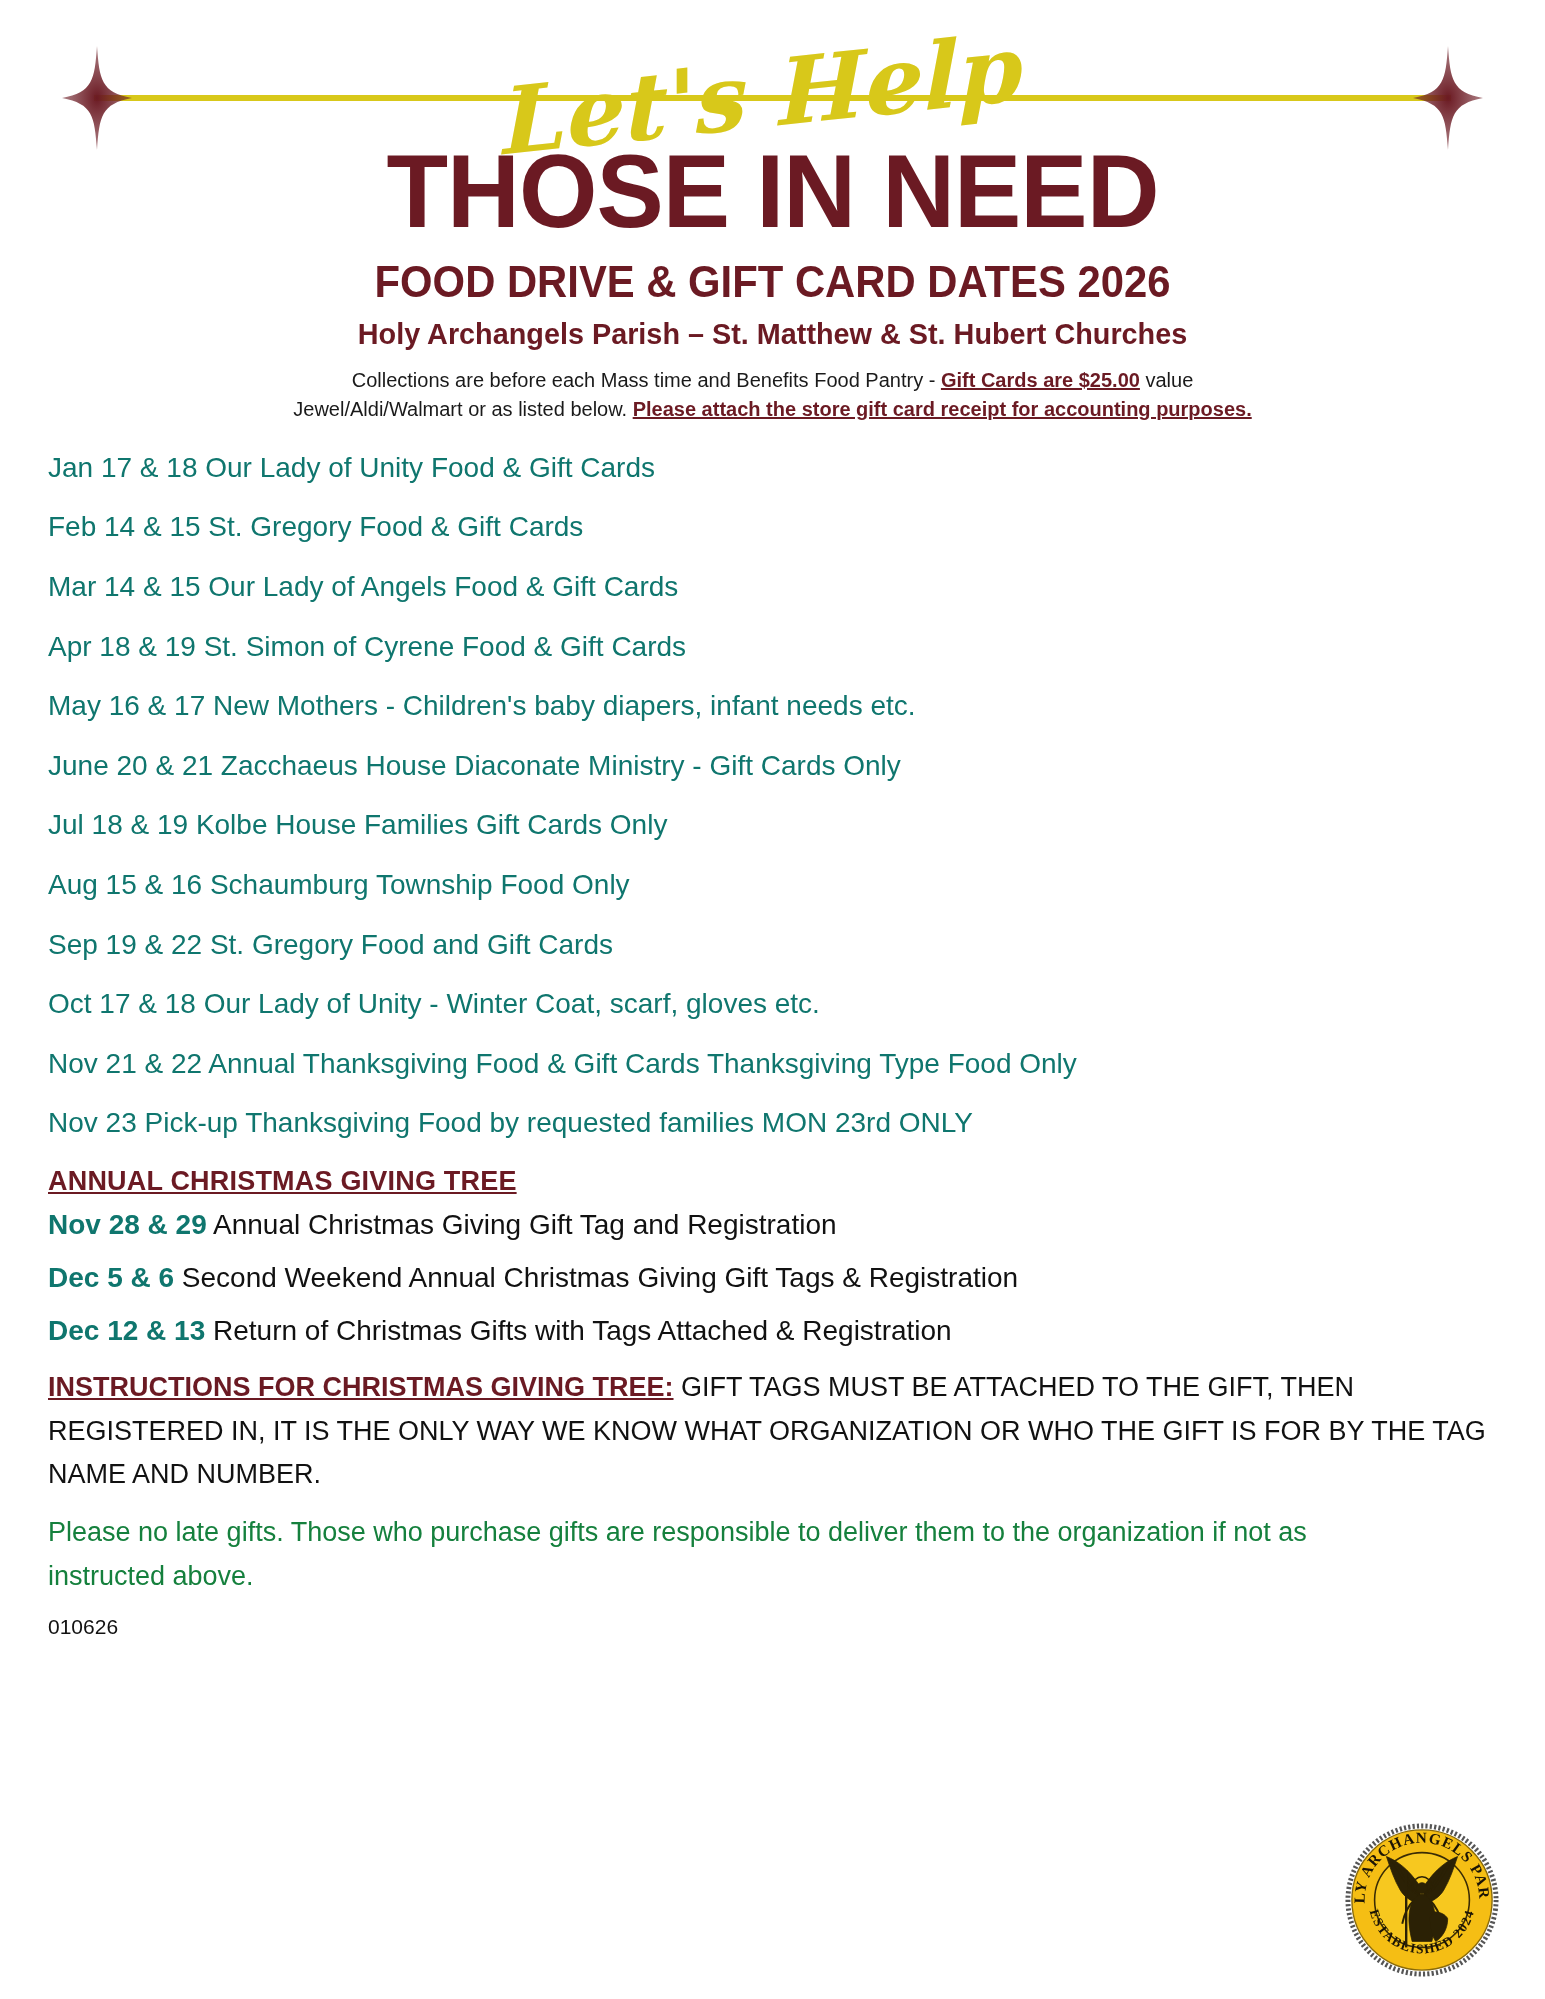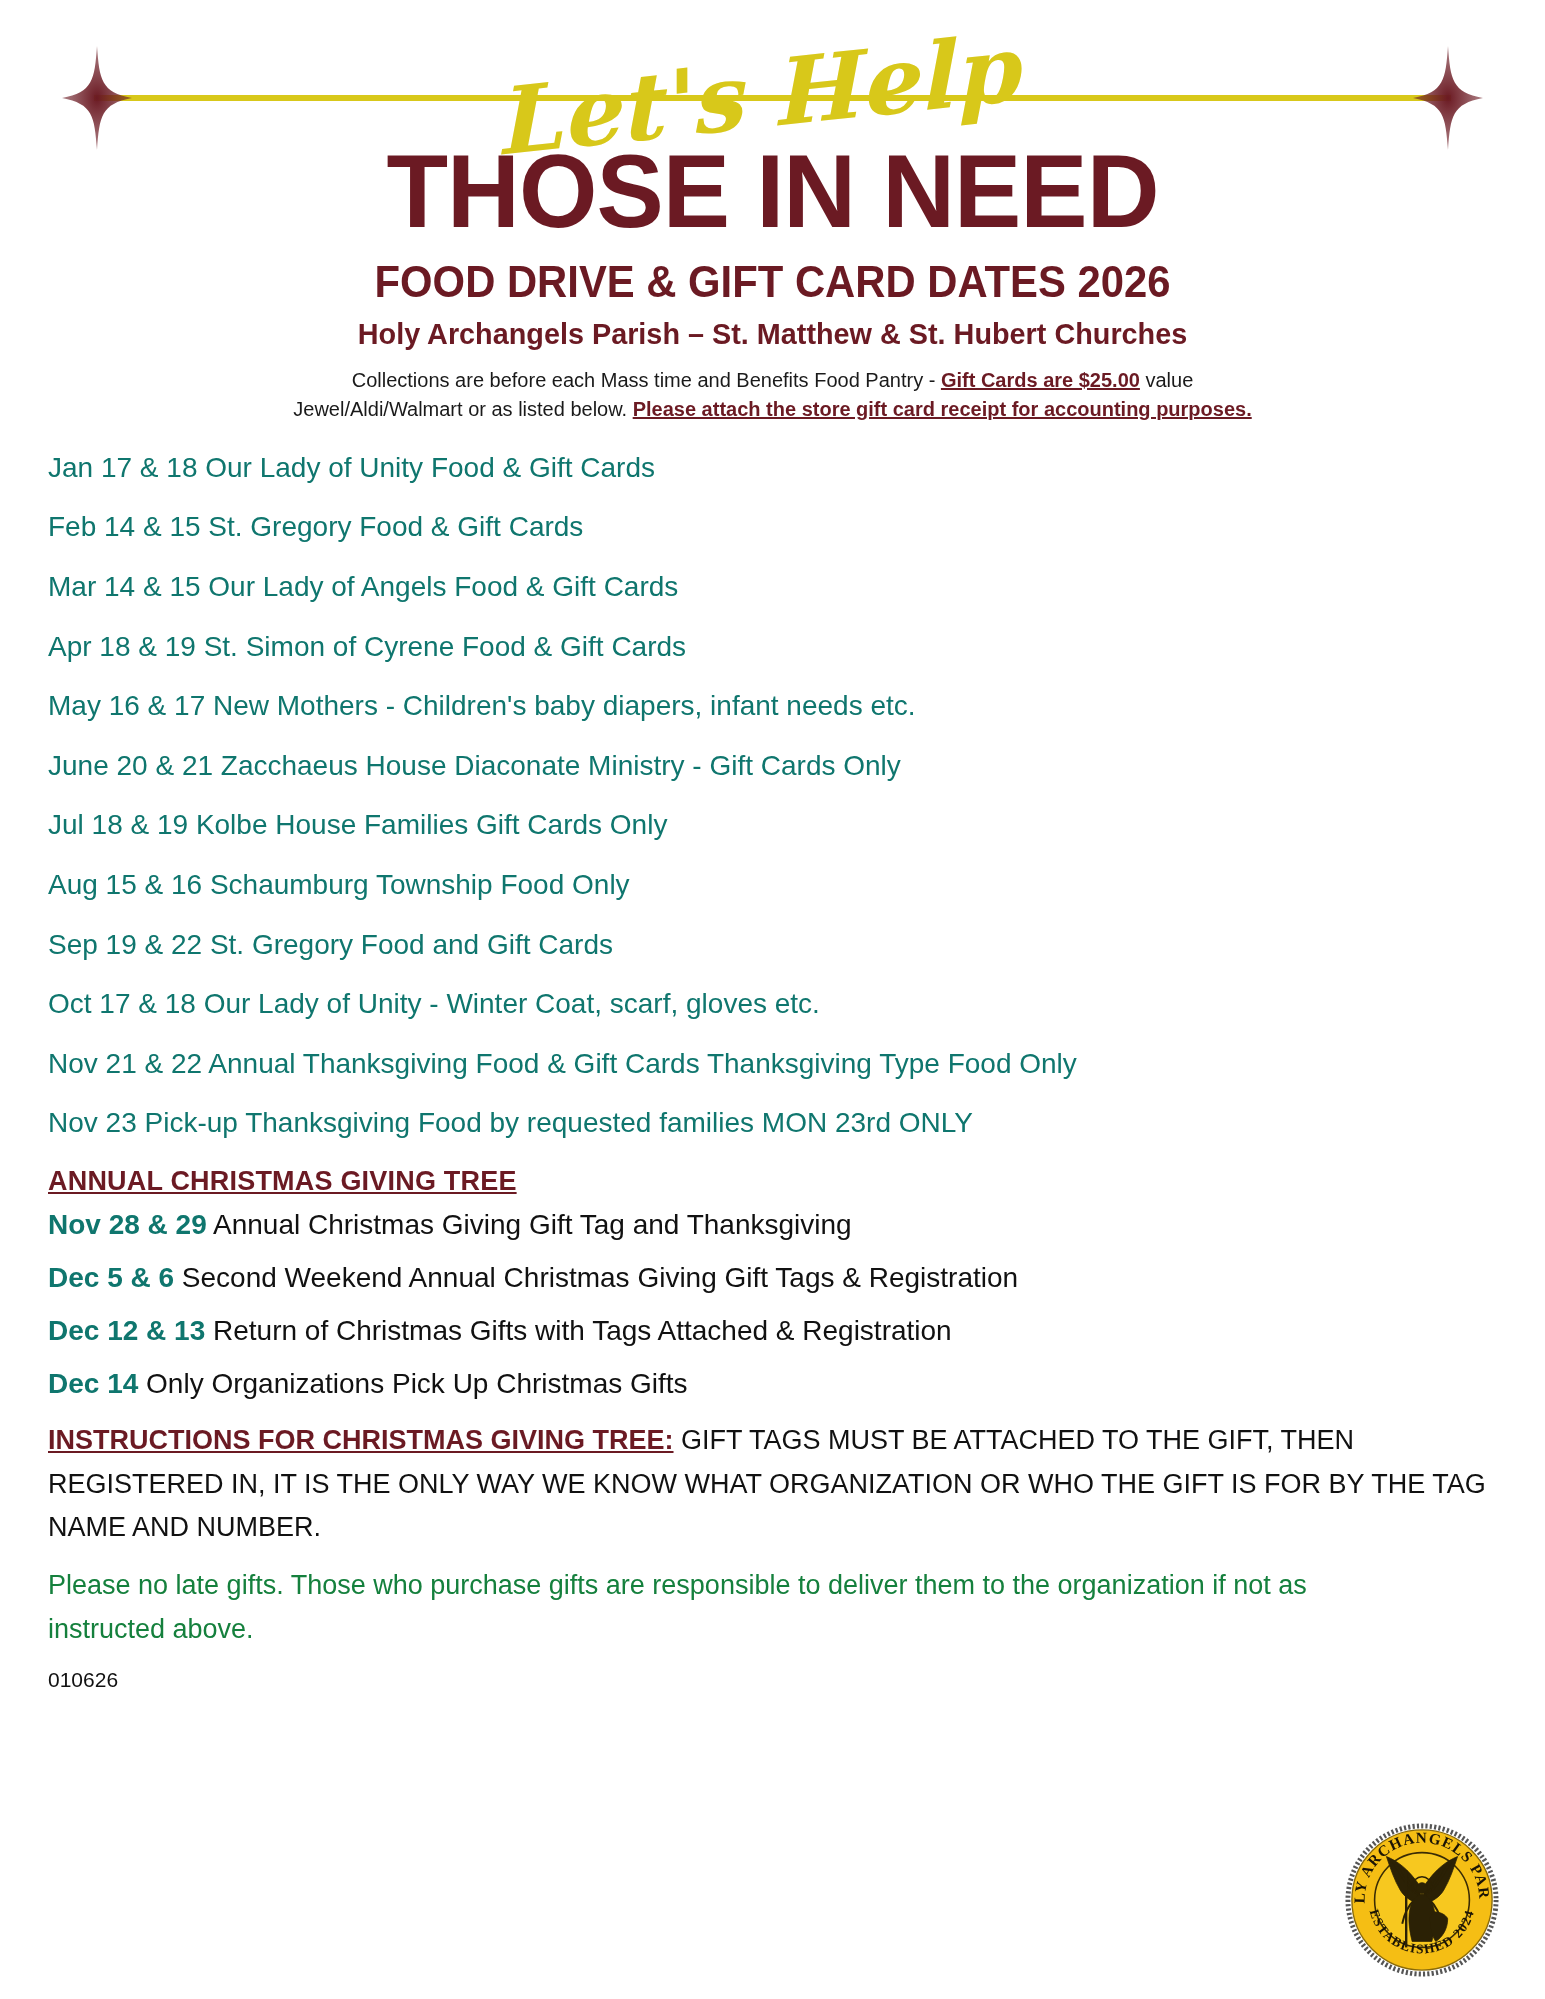--- a/index.html
+++ b/index.html
@@ -238,30 +238,27 @@
     <div class="sched-item">Aug 15 &amp; 16 Schaumburg Township Food Only</div>
     <div class="sched-item">Sep 19 &amp; 22 St. Gregory Food and Gift Cards</div>
     <div class="sched-item">Oct 17 &amp; 18 Our Lady of Unity - Winter Coat, scarf, gloves etc.</div>
     <div class="sched-item">Nov 21 &amp; 22 Annual Thanksgiving Food &amp; Gift Cards Thanksgiving Type Food Only</div>
     <div class="sched-item">Nov 23 Pick-up Thanksgiving Food by requested families MON 23rd ONLY</div>
   </div>
 
   <div class="xmas-heading">ANNUAL CHRISTMAS GIVING TREE</div>
 
   <div class="xmas-item">
-    <span class="date">Nov 28 &amp; 29</span><span> Annual Christmas Giving Gift Tag and Thanksgiving</span>
+    <span class="date">Nov 28 &amp; 29</span><span> Annual Christmas Giving Gift Tag and Registration</span>
   </div>
   <div class="xmas-item">
     <span class="date">Dec 5 &amp; 6</span><span> Second Weekend Annual Christmas Giving Gift Tags &amp; Registration</span>
   </div>
   <div class="xmas-item">
     <span class="date">Dec 12 &amp; 13</span><span> Return of Christmas Gifts with Tags Attached &amp; Registration</span>
-  </div>
-  <div class="xmas-item">
-    <span class="date">Dec 14</span><span> Only Organizations Pick Up Christmas Gifts</span>
   </div>
 
   <div class="instructions">
     <span class="lead">INSTRUCTIONS FOR CHRISTMAS GIVING TREE:</span><span> GIFT TAGS MUST BE ATTACHED TO THE GIFT, THEN REGISTERED IN, IT IS THE ONLY WAY WE KNOW WHAT ORGANIZATION OR WHO THE GIFT IS FOR BY THE TAG NAME AND NUMBER.</span>
   </div>
 
   <div class="closing">Please no late gifts. Those who purchase gifts are responsible to deliver them to the organization if not as instructed above.</div>
 
   <div class="footer-code">010626</div>
 

